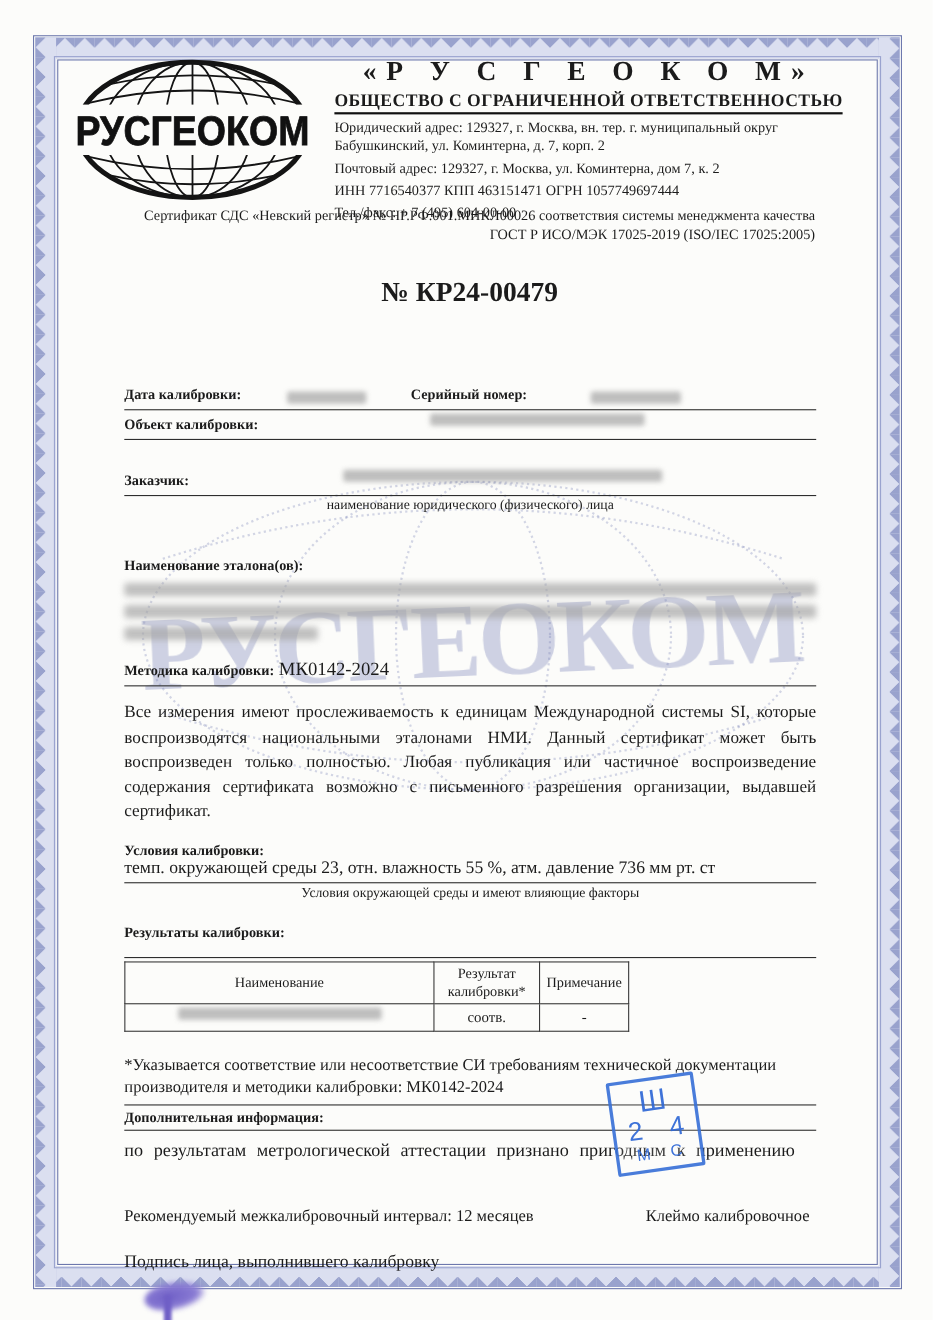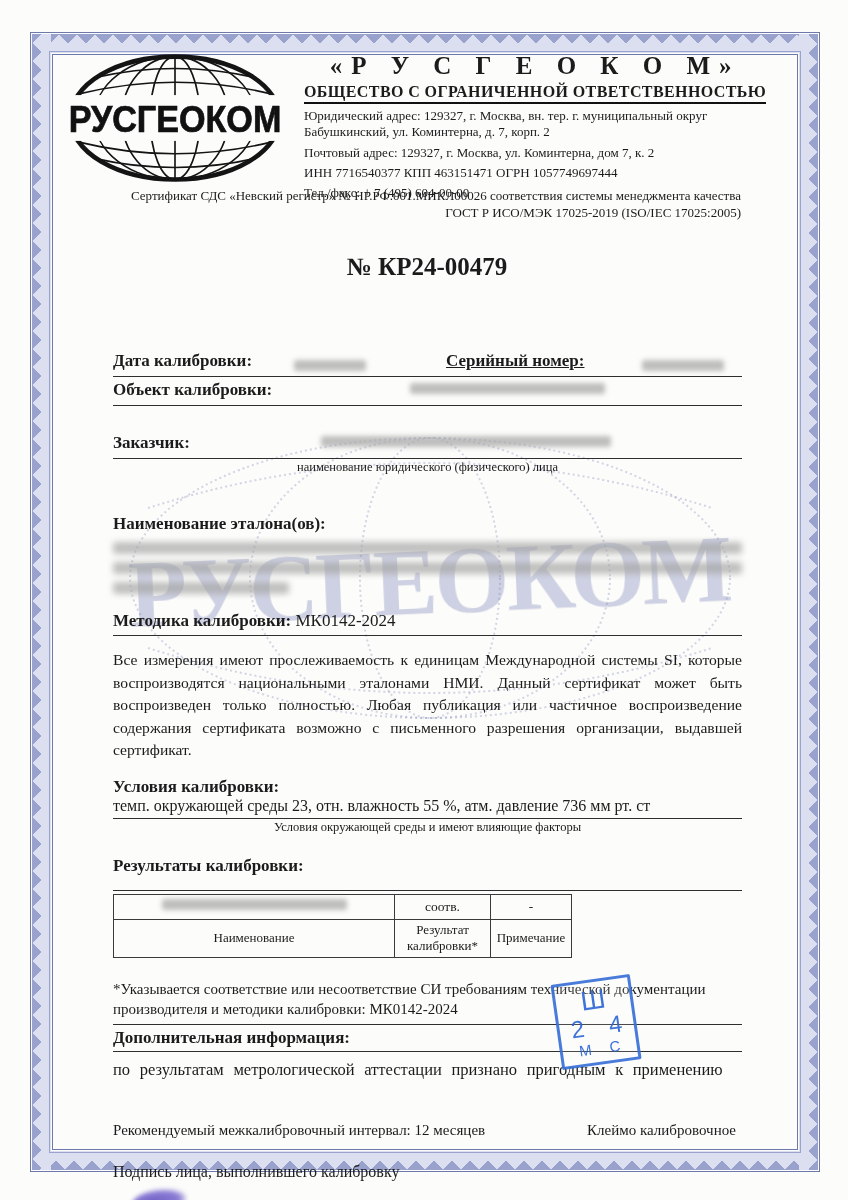--- a/index.html
+++ b/index.html
@@ -57,21 +57,21 @@
 
   .certline { position:absolute; left:113px; top:188px; width:628px; text-align:right;
               font-size:13px; line-height:1.3; z-index:1; }
 
   .title { position:absolute; left:113px; top:249px; width:628px; text-align:center; z-index:1; }
   .title .t1 { font-size:27px; font-weight:bold; letter-spacing:.5px; }
   .title .t2 { font-size:25px; font-weight:bold; margin-top:4px; }
 
   
   .main { position:absolute; left:113px; top:351px; width:629px; z-index:1; }
-  .lbl { font-weight:bold; font-size:17px; }
+  .lbl { font-weight:bold; font-size:13px; }
   .rule-b { border-bottom:1.3px solid #2e2e2e; }
   .frow { display:flex; align-items:flex-end; padding-bottom:5px; }
   .hint { font-size:12.5px; text-align:center; margin-top:1px; }
   .cfill { flex:1; text-align:center; }
 
   
   .rb { display:inline-block; height:11px; background:#a9a9a9; border-radius:2px;
         filter:blur(2.6px); opacity:.75; vertical-align:2px; }
   .rb-line { display:block; height:12px; background:#a6a6a6; border-radius:2px;
         filter:blur(3px); opacity:.7; margin:8px 0; }
@@ -173,21 +173,21 @@
 
   <div class="title">
     <div class="t2">№ КР24-00479</div>
   </div>
 
   <div class="main">
 
     <div class="frow rule-b">
       <span class="lbl">Дата калибровки:</span>
       <span class="rb" style="width:72px; margin-left:42px;"></span>
-      <span class="lbl" style="margin-left:80px;text-decoration:underline;">Серийный номер:</span>
+      <span class="lbl" style="margin-left:40px;">Серийный номер:</span>
       <span class="rb" style="width:82px; margin-left:58px;"></span>
     </div>
 
     <div class="frow rule-b" style="margin-top:3px;">
       <span class="lbl">Объект калибровки:</span>
       <span class="cfill"><span class="rb" style="width:195px;"></span></span>
     </div>
 
     <div class="frow rule-b" style="margin-top:27px;">
       <span class="lbl">Заказчик:</span>
@@ -210,28 +210,28 @@
     <div class="para">Все измерения имеют прослеживаемость к единицам Международной системы SI, которые воспроизводятся национальными эталонами НМИ. Данный сертификат может быть воспроизведен только полностью. Любая публикация или частичное воспроизведение содержания сертификата возможно с письменного разрешения организации, выдавшей сертификат.</div>
 
     <div class="lbl cond-h">Условия калибровки:</div>
     <div class="cond-v rule-b">темп. окружающей среды 23, отн. влажность 55 %, атм. давление 736 мм рт. ст</div>
     <div class="hint">Условия окружающей среды и имеют влияющие факторы</div>
 
     <div class="lbl res-h rule-b">Результаты калибровки:</div>
     <table class="res">
       <tbody>
           <tr>
+        <th class="c1">Наименование</th>
+        <th class="c2">Результат калибровки*</th>
+        <th class="c3">Примечание</th>
+      </tr>
+      <tr>
         <td class="c1"><span class="rb" style="width:185px;"></span></td>
         <td class="c2">соотв.</td>
         <td class="c3">-</td>
-      </tr>
-      <tr>
-        <th class="c1">Наименование</th>
-        <th class="c2">Результат калибровки*</th>
-        <th class="c3">Примечание</th>
       </tr>
     </tbody>
       </table>
 
     <div class="footnote rule-b">*Указывается соответствие или несоответствие СИ требованиям технической документации производителя и методики калибровки: МК0142-2024</div>
 
     <div class="lbl add-h rule-b">Дополнительная информация:</div>
     <div class="add-v">по результатам метрологической аттестации признано пригодным к применению</div>
 
     <div class="meta-row">

